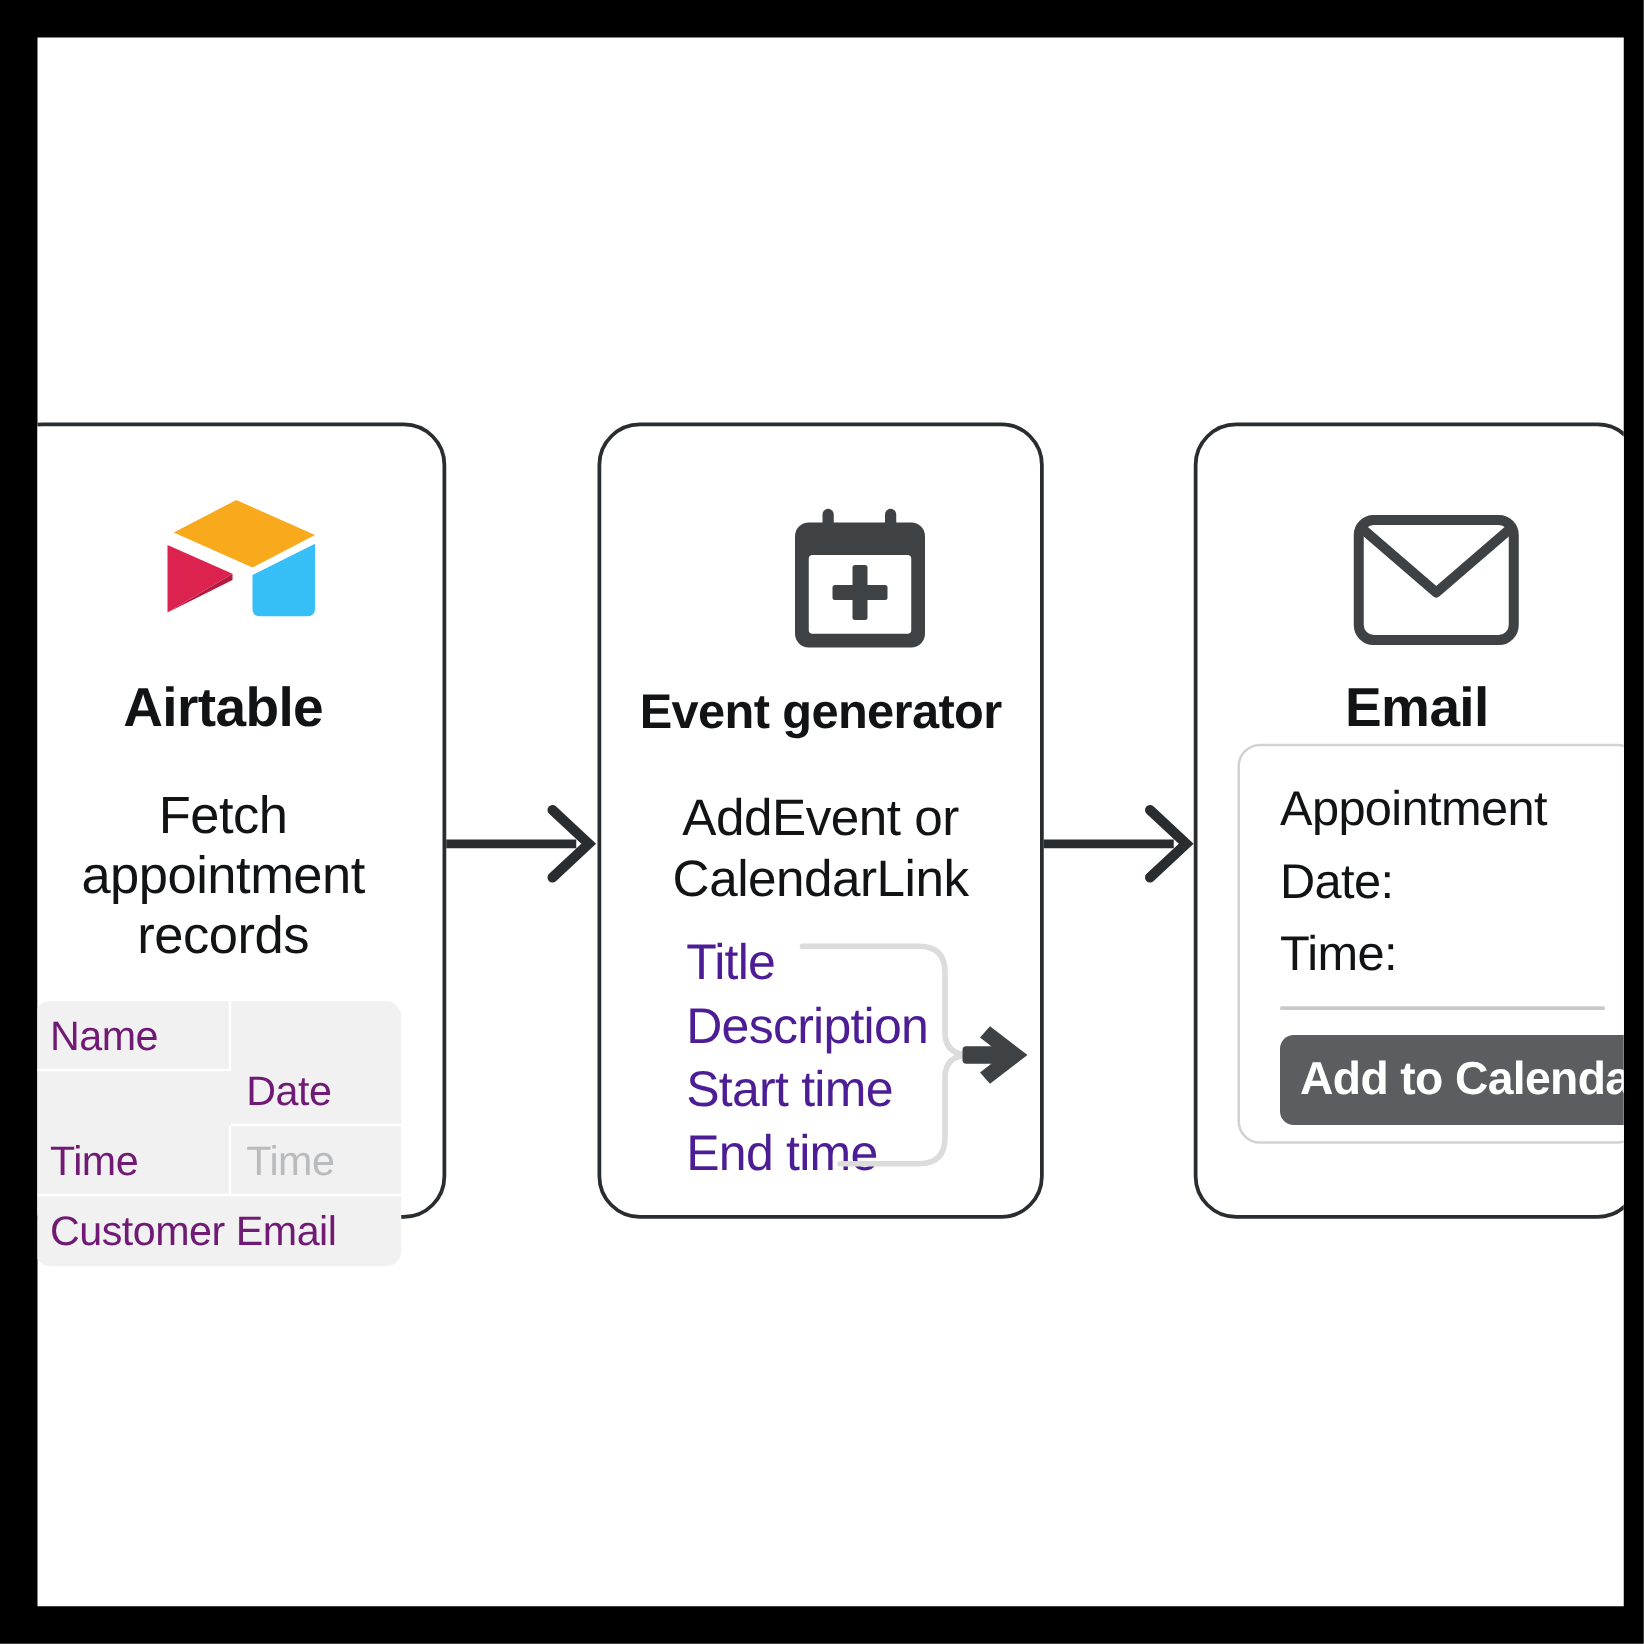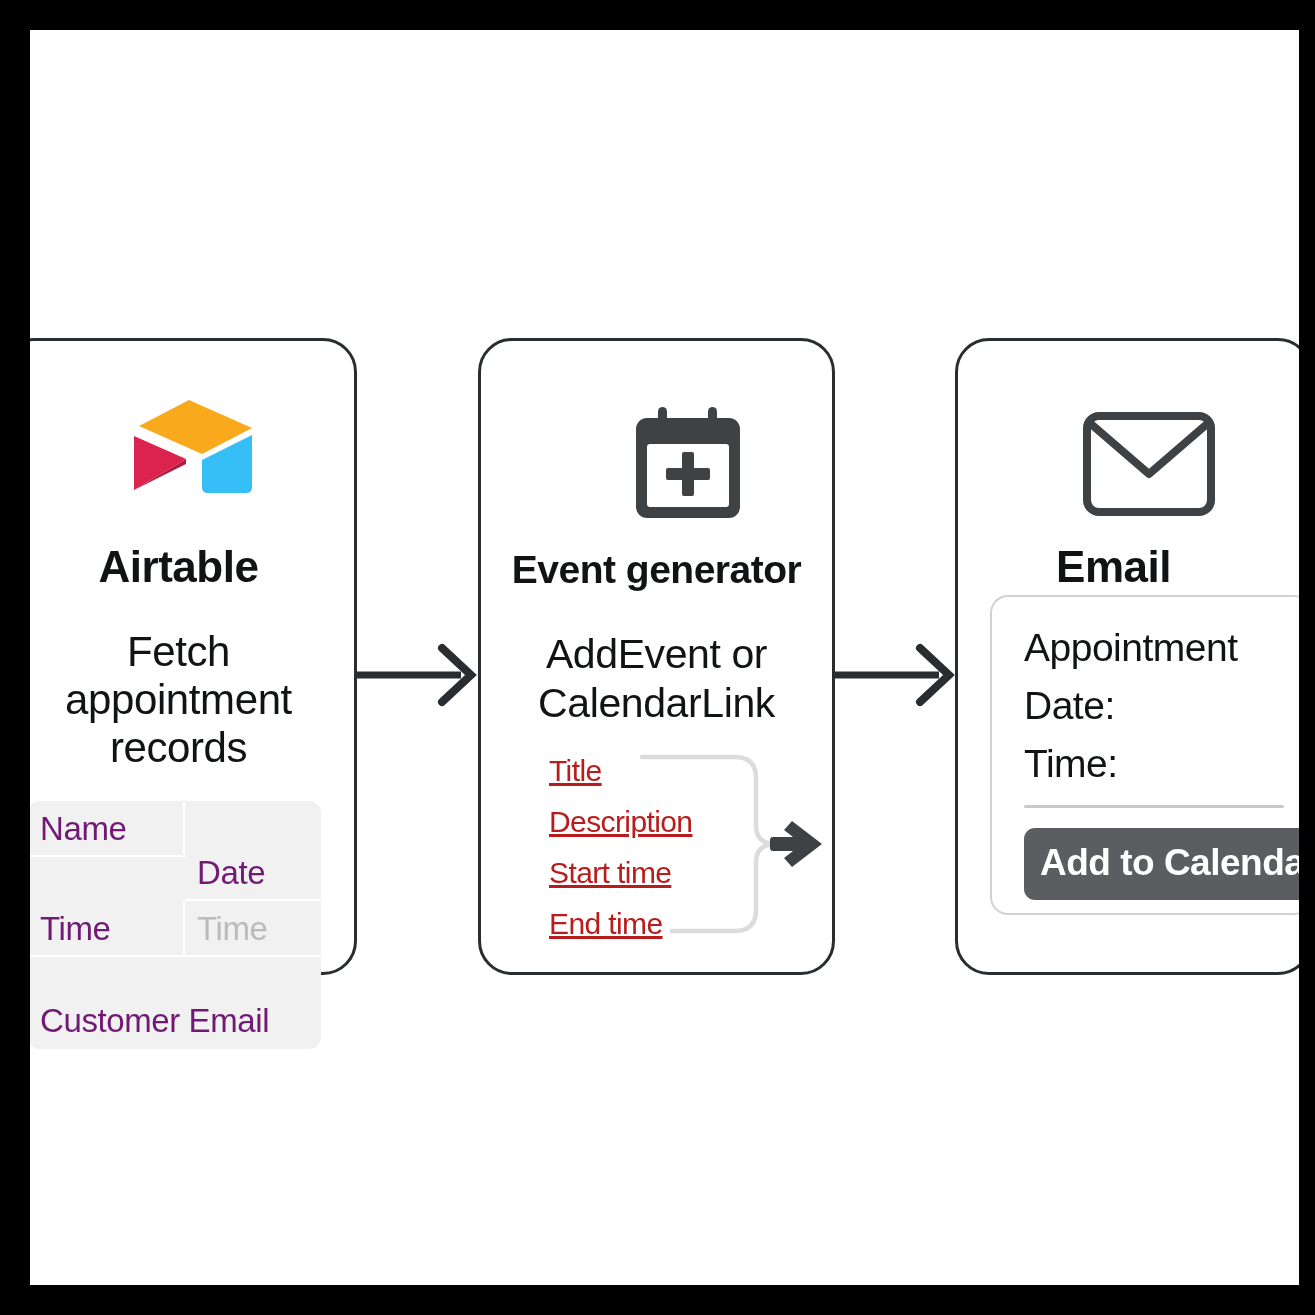--- a/index.html
+++ b/index.html
@@ -65,31 +65,30 @@
     letter-spacing:-0.4px;
     height:56px;
     line-height:44px;
     white-space:nowrap;
     overflow:hidden;
     border-bottom:2px solid #ffffff;
     border-right:2px solid #ffffff;
   }
   .at-cell.muted{ color:#b9bbbd; }
   .at-cell.last{ border-right:none; }
-  .at-row.last .at-cell{ border-bottom:none;margin-top:36px; }
+  .at-row.last .at-cell{ border-bottom:none; }
 
   
   .field-list{ position:absolute; }
   .field-list div{
-    font-size:30px;
+    font-size:40px;
     line-height:51px;
-    color:#b91c1c;
+    color:#4c1d95;
     letter-spacing:-0.6px;
     white-space:nowrap;
-    text-decoration:underline;
   }
 
   
   .mail-panel{
     position:absolute;
     border:2px solid #d2d2d2;
     border-radius:18px;
     background:#ffffff;
     box-sizing:border-box;
   }
@@ -211,21 +210,21 @@
 
   <div class="card" id="card-email"></div>
 
   <div style="position:absolute; left:1053px; top:382px; width:132px; height:104px;">
     <svg width="132" height="104" viewBox="0 0 132 104">
       <rect x="4" y="4" width="124" height="96" rx="12" fill="#ffffff" stroke="#3e4245" stroke-width="8"></rect>
       <path d="M8 12 L66 62 L124 12" fill="none" stroke="#3e4245" stroke-width="8" stroke-linecap="round" stroke-linejoin="round"></path>
     </svg>
   </div>
 
-  <div class="node-title" style="top:512px; left:905px; width:357px; font-size:44px;">Email</div>
+  <div class="node-title" style="top:512px; left:925px; width:357px; font-size:44px;">Email</div>
 
   <div class="mail-panel" style="left:960px; top:565px; width:322px; height:320px; padding:22px 26px 0 32px;">
     <div class="mail-line">Appointment</div>
     <div class="mail-line">Date:</div>
     <div class="mail-line">Time:</div>
     <div class="mail-rule"></div>
     <div class="cal-btn">Add to Calendar</div>
   </div>
 
 </div>

